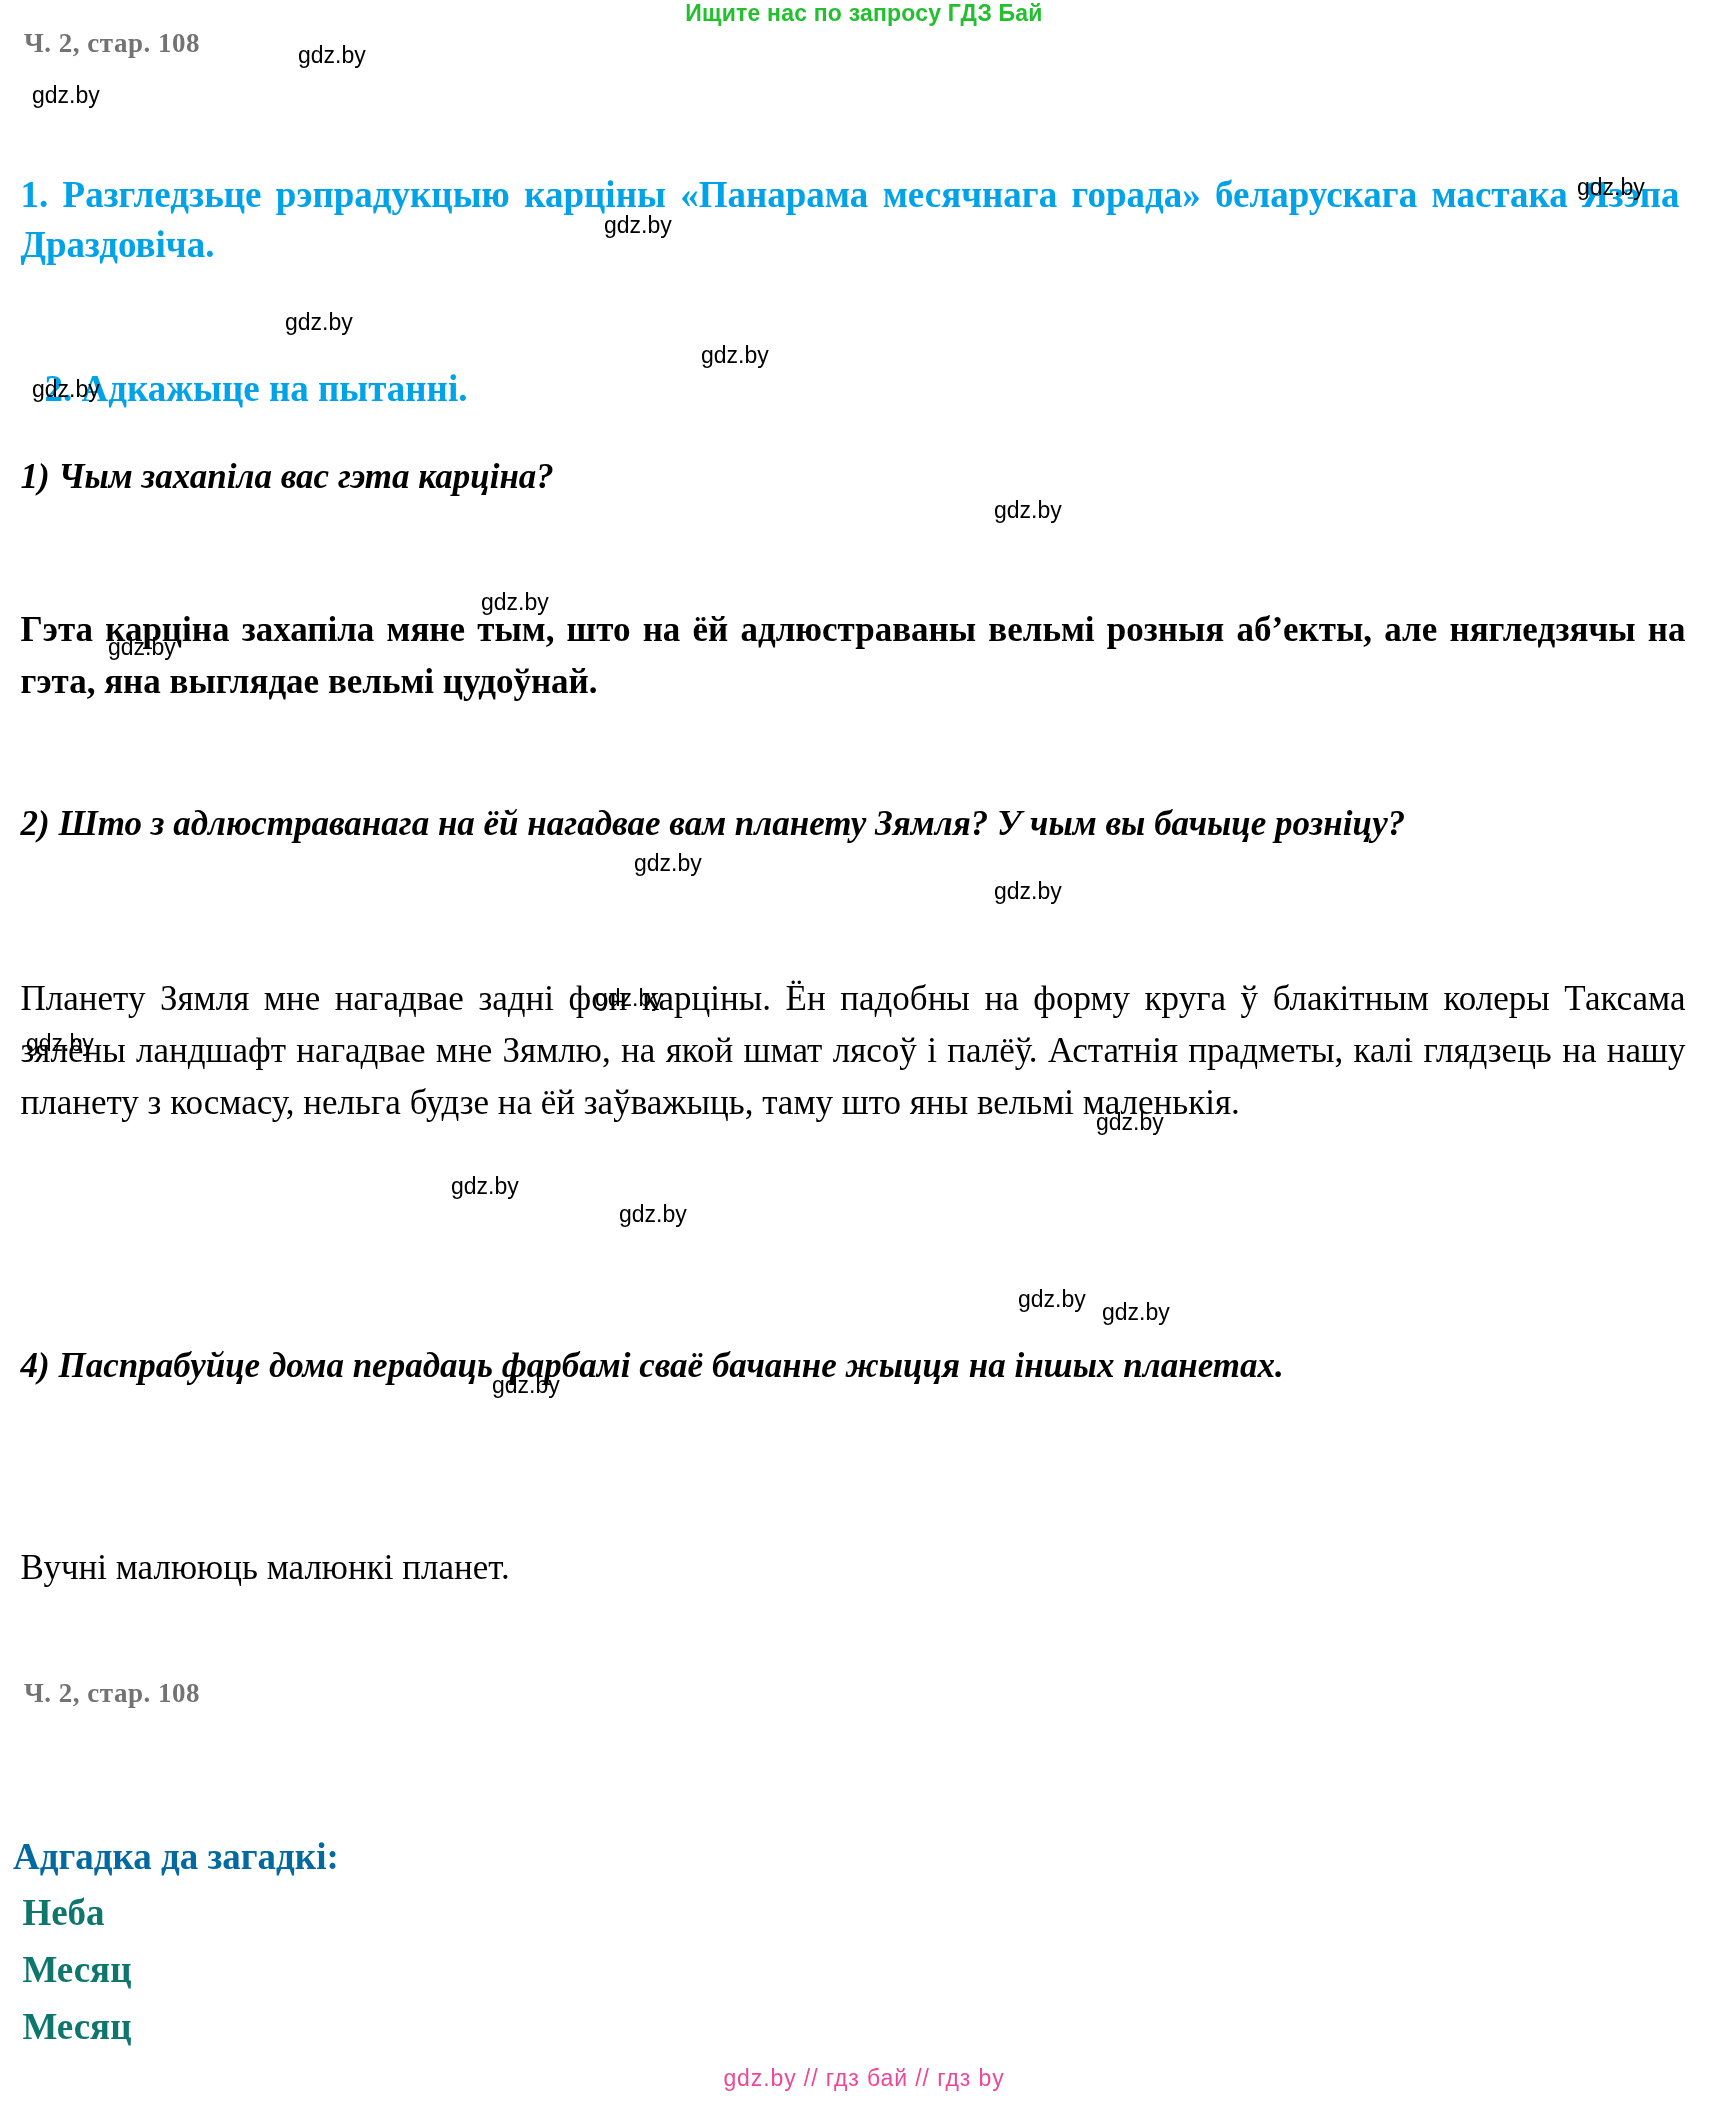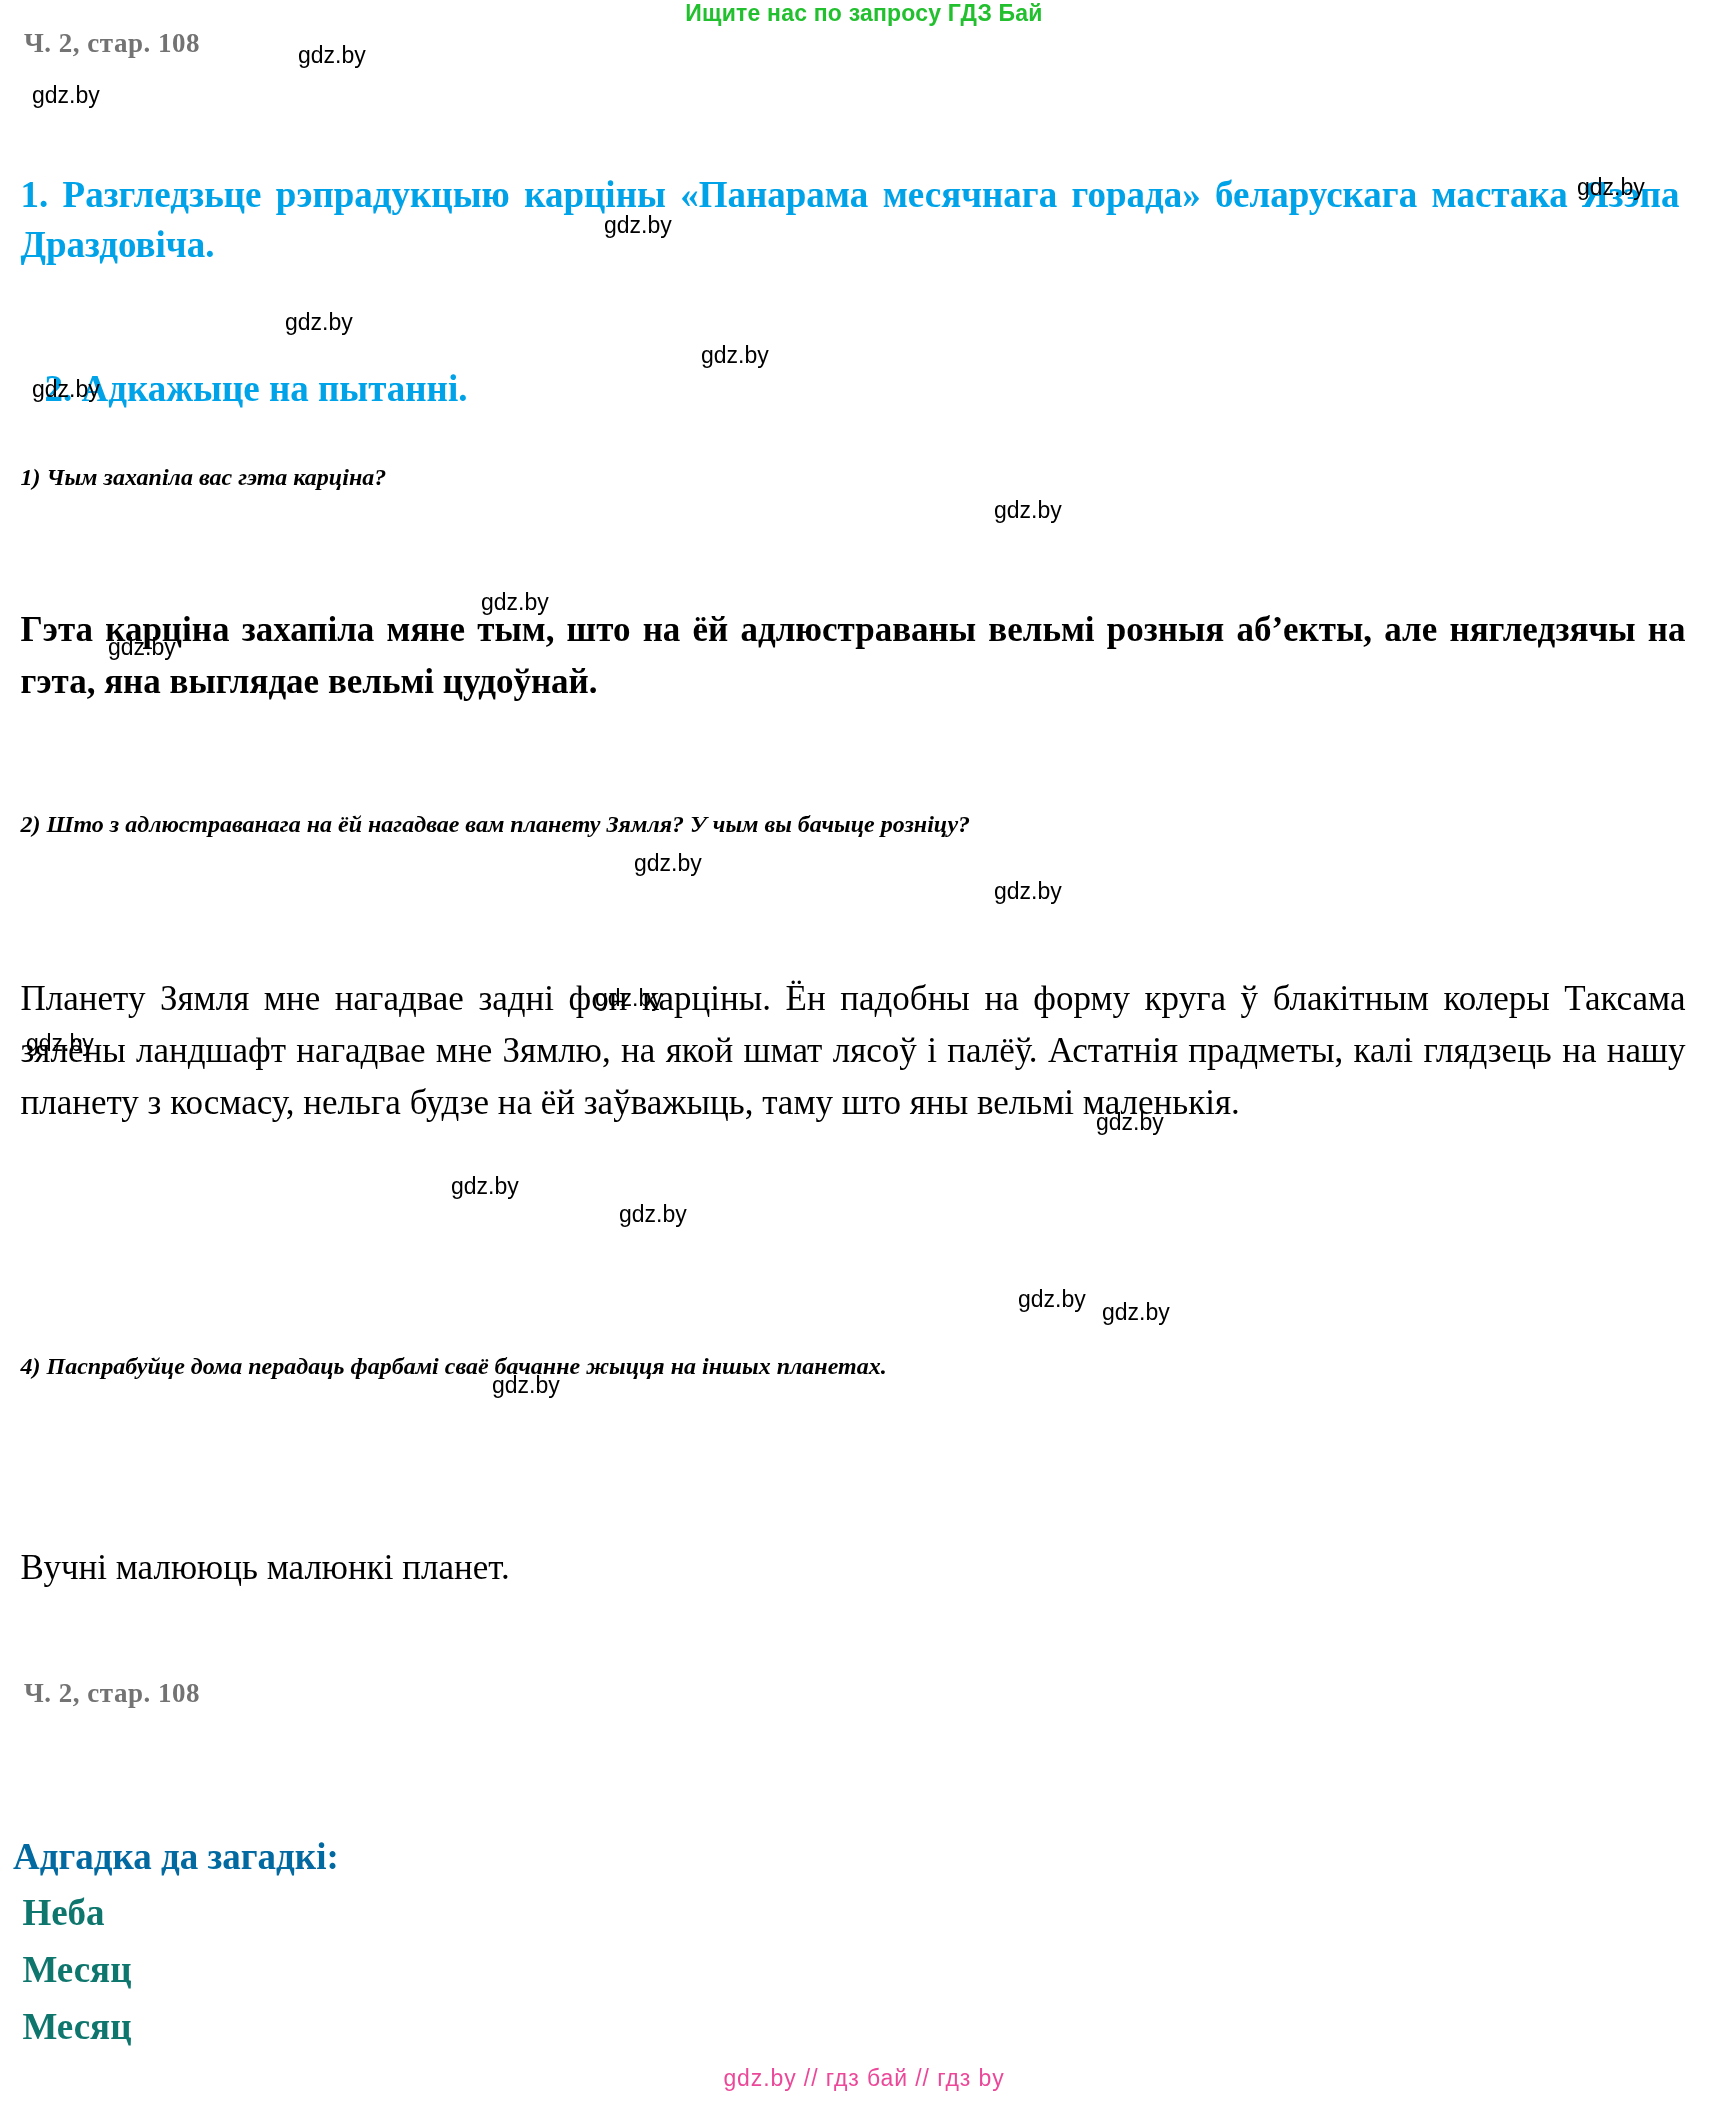--- a/index.html
+++ b/index.html
@@ -71,21 +71,21 @@
     margin-left: 24px;
   }
 
   
   .question {
     position: absolute;
     left: 20.5px;
     font-family: "Liberation Serif", "DejaVu Serif", serif;
     font-weight: 700;
     font-style: italic;
-    font-size: 24px;
+    font-size: 35px;
     line-height: 48px;
     color: #000000;
   }
   .q1 { top: 453px; width: 932px; }
   .q2 { top: 800px; width: 1669px; text-align: justify; text-align-last: left; }
   .q3 { top: 1342px; width: 1669px; text-align: justify; text-align-last: left; }
 
   
   .answer {
     position: absolute;

